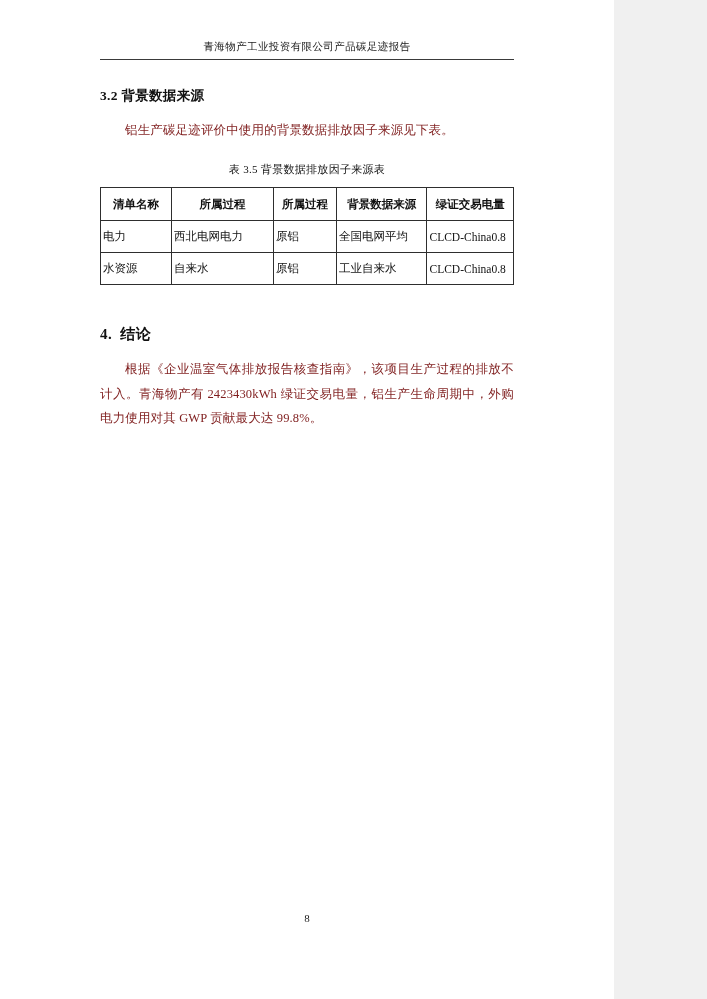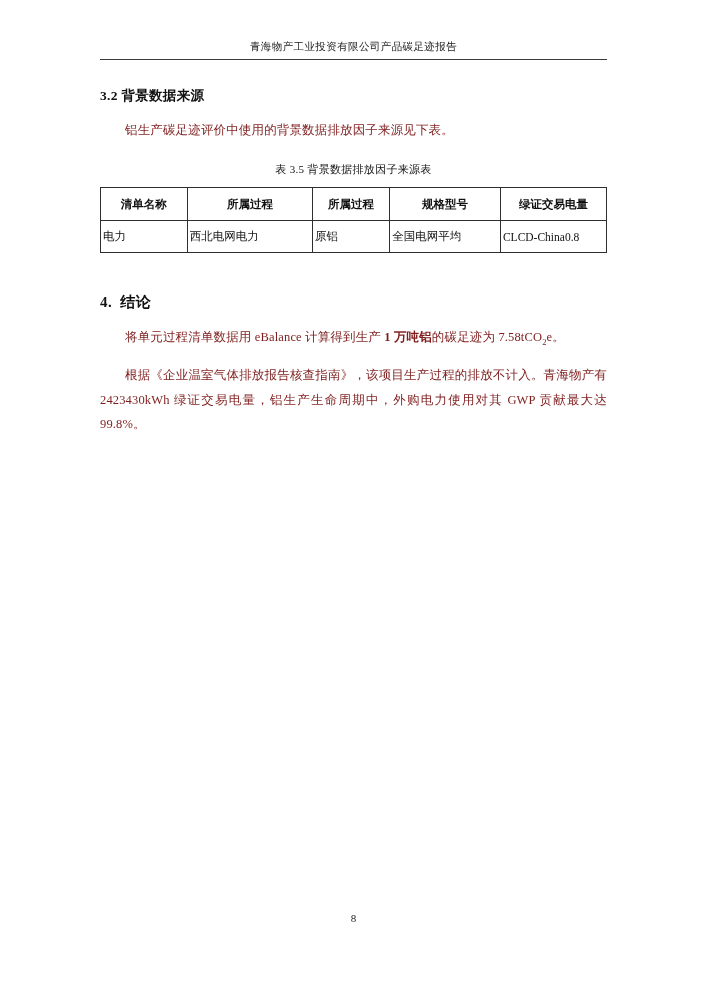--- a/index.html
+++ b/index.html
@@ -4,21 +4,21 @@
 <style>
   html, body {
     margin: 0;
     padding: 0;
     background: #f0f0f0;
   }
   body {
     font-family: "Liberation Serif", "DejaVu Serif", serif;
   }
   .page {
-    width: 707px;
+    width: 614px;
     height: 999px;
     background: #ffffff;
     position: relative;
     box-sizing: border-box;
     overflow: hidden;
   }
   .content {
     position: absolute;
     left: 100px;
     right: 100px;
@@ -120,42 +120,46 @@
     <div class="para">铝生产碳足迹评价中使用的背景数据排放因子来源见下表。</div>
 
     <div class="table-caption">表 3.5 背景数据排放因子来源表</div>
 
     <table class="data">
       <thead>
         <tr>
           <th class="col-0">清单名称</th>
           <th class="col-1">所属过程</th>
           <th class="col-2">所属过程</th>
-          <th class="col-3">规格型号</th>
+          <th class="col-3">背景数据来源</th>
           <th class="col-4">绿证交易电量</th>
         </tr>
       </thead>
       <tbody>
         <tr>
           <td>电力</td>
           <td>西北电网电力</td>
           <td>原铝</td>
           <td>全国电网平均</td>
           <td>CLCD-China0.8</td>
         </tr>
+        <tr>
+          <td>水资源</td>
+          <td>自来水</td>
+          <td>原铝</td>
+          <td>工业自来水</td>
+          <td>CLCD-China0.8</td>
+        </tr>
       </tbody>
     </table>
 
     <div class="h2">
       <span class="num">4.</span><span>结论</span>
     </div>
 
-    <div class="para">
-      <span>将单元过程清单数据用 eBalance 计算得到生产 </span><span class="b">1 万吨铝</span><span>的碳足迹为 7.58tCO</span><sub>2</sub><span>e。</span>
-    </div>
 
     <div class="para">根据《企业温室气体排放报告核查指南》，该项目生产过程的排放不计入。青海物产有 2423430kWh 绿证交易电量，铝生产生命周期中，外购电力使用对其 GWP 贡献最大达 99.8%。</div>
 
   </div>
 
   <div class="footer-page">8</div>
 
 </div>
 
 </body></html>

